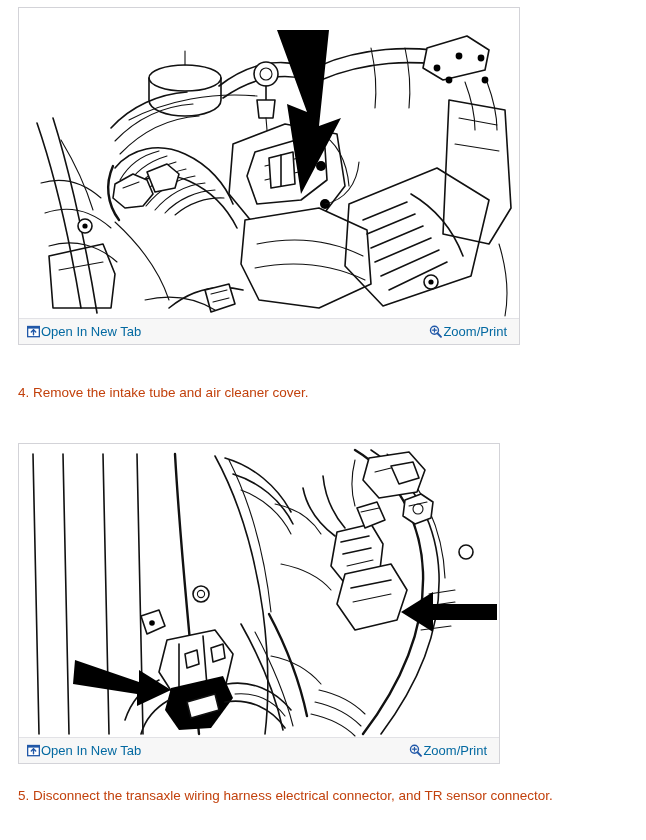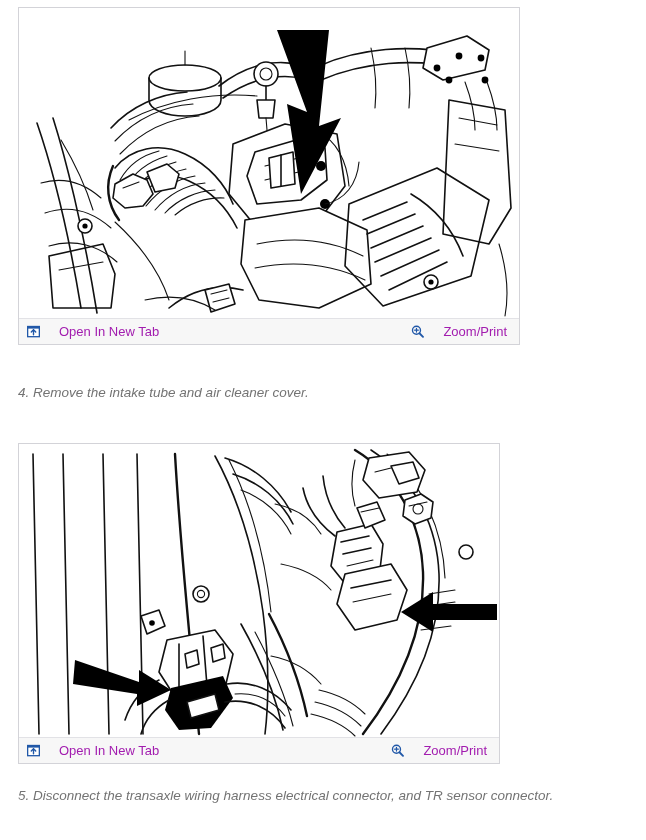--- a/index.html
+++ b/index.html
@@ -49,45 +49,44 @@
     background: #f7f7f7;
     border-top: 1px solid #e2e2e6;
     display: flex;
     align-items: center;
     justify-content: space-between;
     padding: 0 12px 0 8px;
   }
   .tool-link {
     display: inline-flex;
     align-items: center;
-    gap: 19px;
-    color: #a21caf;
+    gap: 1px;
+    color: #0369a1;
     font-size: 13px;
     line-height: 1;
     text-decoration: none;
     cursor: pointer;
     white-space: nowrap;
   }
   .tool-ico {
     display: inline-block;
     width: 13px;
     height: 13px;
     flex: 0 0 13px;
   }
   .tool-ico svg { display:block; width:100%; height:100%; }
 
   
   .step {
     position: absolute;
     font-size: 13.5px;
-    color: #737373;
+    color: #c2410c;
     line-height: 18px;
     white-space: nowrap;
     font-family: "Liberation Sans", sans-serif;
-    font-style: italic;
   }
 
   .ln { fill: none; stroke: #111111; stroke-width: 1.6; stroke-linecap: round; stroke-linejoin: round; }
   .ln-t { fill: none; stroke: #111111; stroke-width: 1.1; stroke-linecap: round; stroke-linejoin: round; }
   .ln-h { fill: none; stroke: #111111; stroke-width: 2.4; stroke-linecap: round; stroke-linejoin: round; }
   .sld { fill: #000000; stroke: none; }
   .wht { fill: #ffffff; stroke: #111111; stroke-width: 1.6; stroke-linejoin: round; }
 </style>
 </head>
 <body>

